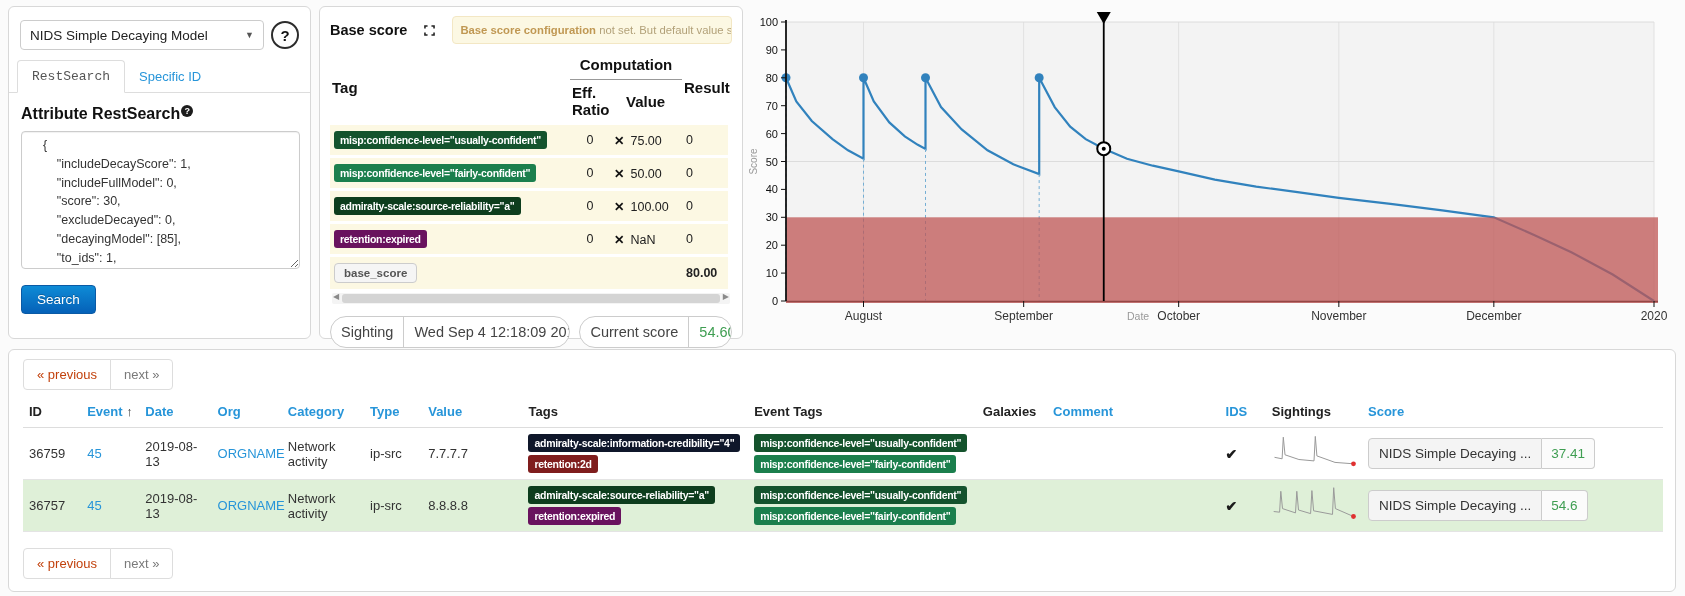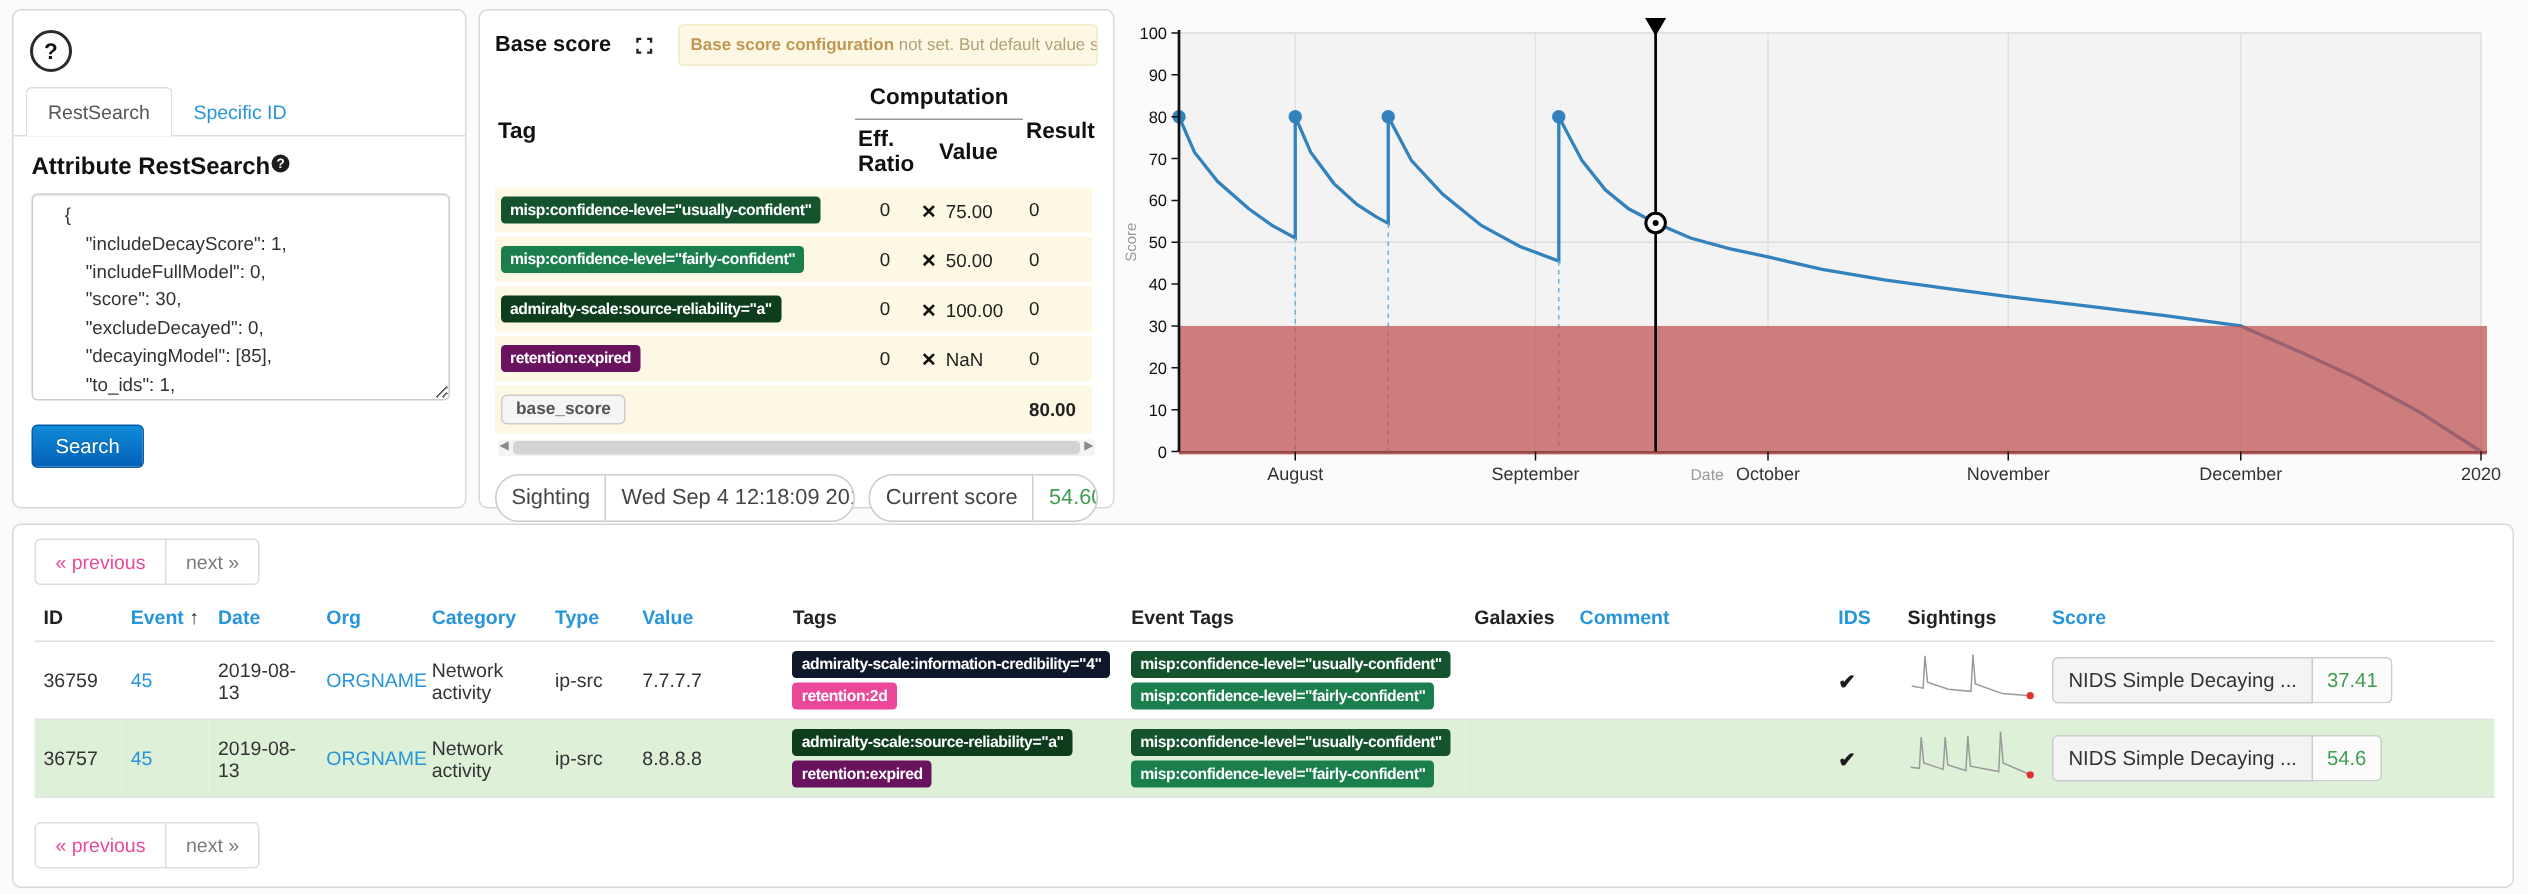--- a/index.html
+++ b/index.html
@@ -15,21 +15,21 @@
   #left-panel { left:8px; top:6px; width:303px; height:333px; }
   .model-row { display:flex; gap:7px; padding:13px 11px 6px 11px; align-items:center; }
   .select-box { flex:1; height:30px; border:1px solid #ccc; border-radius:4px; background:#fff;
     display:flex; align-items:center; justify-content:space-between; padding:0 9px; font-size:13.5px; color:#222; }
   .select-caret { font-size:9px; color:#555; }
   .help-btn { width:28px; height:28px; border:2.5px solid #2b2b2b; border-radius:50%; background:#fdfdfd;
     display:flex; align-items:center; justify-content:center; font-weight:bold; font-size:15px; color:#111; flex:0 0 auto; }
   .tab-bar { display:flex; align-items:flex-end; border-bottom:1px solid #ddd; padding:4px 0 0 8px; }
   .tab { padding:8px 14px; font-size:13px; }
   .tab.active { background:#fff; border:1px solid #ddd; border-bottom:1px solid #fff; border-radius:4px 4px 0 0;
-    margin-bottom:-1px; color:#555; }
+    margin-bottom:-1px; color:#555;font-family:Liberation Mono, monospace; }
   .tab.inactive { color:#2795d9; cursor:pointer; }
   .rs-title { font-size:16px; font-weight:bold; color:#111; padding:12px 12px 8px 12px; }
   .sup-q { display:inline-flex; width:12px; height:12px; border-radius:50%; background:#1c1c1c; color:#fff;
     font-size:9px; font-weight:bold; align-items:center; justify-content:center; vertical-align:top; margin-left:1px; }
   .query-area { display:block; width:279px; height:138px; margin:0 12px; border:1px solid #ccc; border-radius:4px;
     padding:4px 7px; font-family:"Liberation Sans", sans-serif; font-size:12.5px; line-height:1.5; color:#333;
     overflow-y:scroll; resize:vertical; white-space:pre-wrap; box-shadow:inset 0 1px 1px rgba(0,0,0,.06); }
   .search-btn { margin:16px 12px; padding:6px 15px; background:linear-gradient(#0e8bd6,#0561b8);
     border:1px solid #0a5aa5; border-radius:4px; color:#fff; font-size:13.5px; cursor:pointer;
     text-shadow:0 -1px 0 rgba(0,0,0,.25); }
@@ -64,21 +64,21 @@
   .pill-cell + .pill-cell { border-left:1px solid #ccc; }
   .pill-cell.green { color:#3f9e52; }
 
   
   #chart-area { position:absolute; left:745px; top:6px; width:935px; height:335px; }
 
   
   #results-panel { left:8px; top:349px; width:1668px; height:243px; padding:9px 0 0 0; }
   .pager { display:inline-flex; margin:0 0 4px 14px; }
   .pager .pg { border:1px solid #ddd; background:#fff; padding:7px 13px; font-size:13px; cursor:pointer; }
-  .pager .pg.prev { border-radius:4px 0 0 4px; color:#ec4899; }
+  .pager .pg.prev { border-radius:4px 0 0 4px; color:#c2410c; }
   .pager .pg.next { border-radius:0 4px 4px 0; margin-left:-1px; color:#7a7a7a; }
   .res-table { width:1640px; margin:2px 14px 0 14px; border-collapse:collapse; table-layout:fixed; }
   .res-table th { text-align:left; font-size:13px; font-weight:bold; color:#222; padding:8px 6px; border-bottom:1px solid #ddd; white-space:nowrap; }
   .res-table th.blue { color:#2795d9; cursor:pointer; }
   .res-table td { padding:6px 6px; font-size:13px; color:#333; vertical-align:middle; border-bottom:1px solid #e4e4e4; height:46px; }
   .res-table a.lnk { color:#2795d9; text-decoration:none; cursor:pointer;margin-top:33px; }
   .badge-stack { display:flex; flex-direction:column; align-items:flex-start; gap:3px; }
   .check { font-size:14px; font-weight:bold; color:#1b1b1b; }
   .score-group { display:inline-flex; align-items:stretch; }
   .score-model { border:1px solid #ccc; border-radius:4px 0 0 4px; background:#f4f4f4; padding:7px 10px;
@@ -87,20 +87,24 @@
     font-size:13.5px; color:#3f9e52; display:flex; align-items:center; }
   .footer-line { margin:14px 0 0 14px; font-size:13px; color:#222; }
   .pager.bottom { margin-top:16px; }
   .spark { display:block; }
 </style>
 </head>
 <body>
 
 <div class="panel" id="left-panel">
   <div class="model-row">
+    <div class="select-box">
+      <span>NIDS Simple Decaying Model</span>
+      <span class="select-caret">▼</span>
+    </div>
     <div class="help-btn">?</div>
   </div>
   <div class="tab-bar">
     <div class="tab active">RestSearch</div>
     <div class="tab inactive">Specific ID</div>
   </div>
   <div class="rs-title">
     <span>Attribute RestSearch</span><span class="sup-q">?</span>
   </div>
   <textarea class="query-area" spellcheck="false" style="">    {
@@ -303,21 +307,21 @@
       <td>36759</td>
       <td><a class="lnk">45</a></td>
       <td>2019-08-13</td>
       <td><a class="lnk">ORGNAME</a></td>
       <td>Network activity</td>
       <td>ip-src</td>
       <td>7.7.7.7</td>
       <td>
             <div class="badge-stack">
         <span class="tag-badge" style="background-color: #0f172a;">admiralty-scale:information-credibility="4"</span>
-        <span class="tag-badge" style="background-color: #ec4899;">retention:2d</span>
+        <span class="tag-badge" style="background-color: #7f1d1d;">retention:2d</span>
       </div>
           </td>
       <td>
             <div class="badge-stack">
         <span class="tag-badge" style="background-color: rgb(20, 83, 45);">misp:confidence-level="usually-confident"</span>
         <span class="tag-badge" style="background-color: rgb(27, 127, 77);">misp:confidence-level="fairly-confident"</span>
       </div>
           </td>
       <td></td>
       <td></td>

